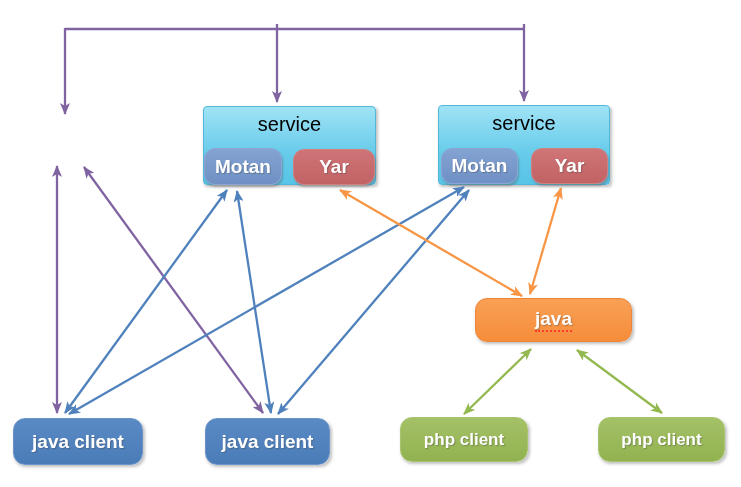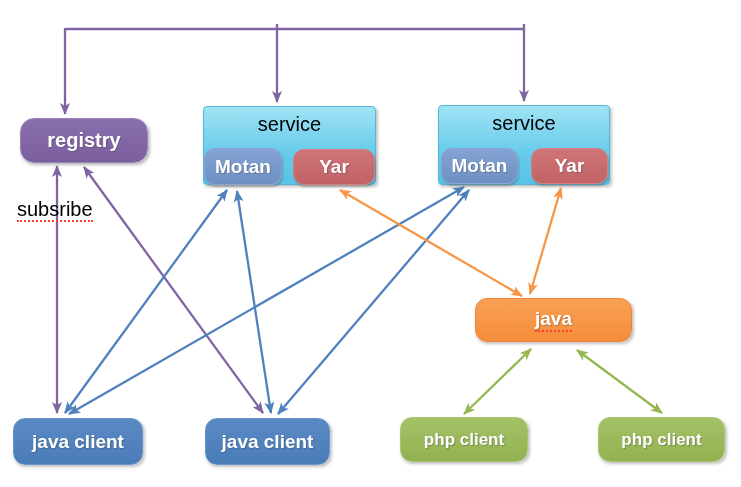--- a/index.html
+++ b/index.html
@@ -83,25 +83,21 @@
       <line x1="237" y1="191" x2="271" y2="413" stroke="#4F81BD" stroke-width="2.3" marker-end="url(#arrow-blue)" marker-start="url(#arrow-blue)"></line>
       <line x1="464" y1="187" x2="69" y2="414" stroke="#4F81BD" stroke-width="2.3" marker-end="url(#arrow-blue)" marker-start="url(#arrow-blue)"></line>
       <line x1="469" y1="190" x2="278" y2="414" stroke="#4F81BD" stroke-width="2.3" marker-end="url(#arrow-blue)" marker-start="url(#arrow-blue)"></line>
       <line x1="340" y1="190" x2="522" y2="296" stroke="#F79646" stroke-width="2.3" marker-end="url(#arrow-orange)" marker-start="url(#arrow-orange)"></line>
       <line x1="561" y1="188" x2="530" y2="294" stroke="#F79646" stroke-width="2.3" marker-end="url(#arrow-orange)" marker-start="url(#arrow-orange)"></line>
       <line x1="531" y1="349" x2="464" y2="414" stroke="#94B850" stroke-width="2.3" marker-end="url(#arrow-green)" marker-start="url(#arrow-green)"></line>
       <line x1="577" y1="350" x2="662" y2="413" stroke="#94B850" stroke-width="2.3" marker-end="url(#arrow-green)" marker-start="url(#arrow-green)"></line>
     </svg>
 
 
-  <div class="lbl subscribe-lbl"><span class="misspell">subsribe</span></div>
 
-  <div class="node registry">
-    <span>registry</span>
-  </div>
 
   <div class="node service s1">
     <div class="service-title">service</div>
     <div class="sub motan">
       <span>Motan</span>
     </div>
     <div class="sub yar">
       <span>Yar</span>
     </div>
   </div>

